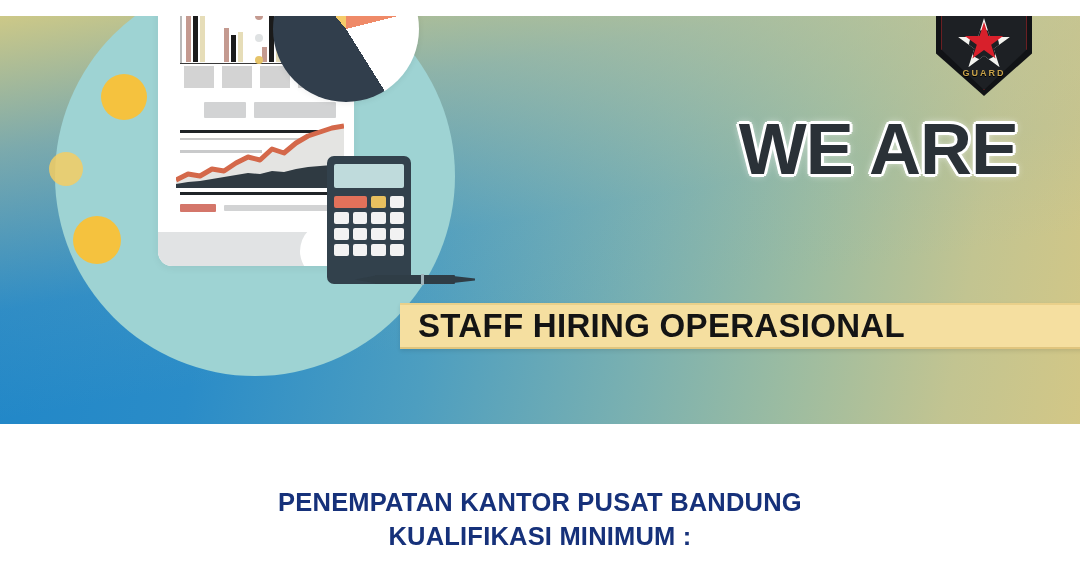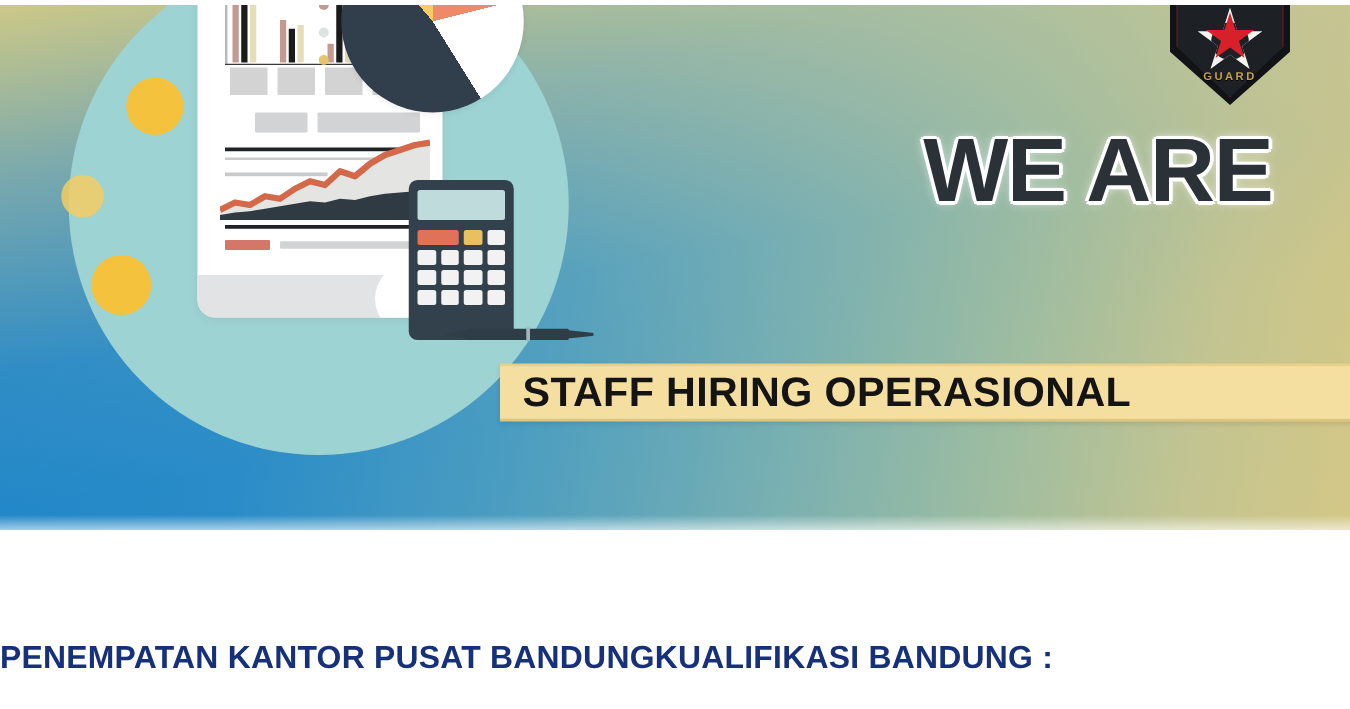--- a/index.html
+++ b/index.html
@@ -11,21 +11,21 @@
   }
   #poster {
     position:relative;
     width:1080px; height:567px;
     background:#ffffff;
     overflow:hidden;
   }
 
   
   .hero {
-    position:absolute; left:0; top:4px;
+    position:absolute; left:0; top:16px;
     width:1080px; height:424px;
     overflow:hidden;
   }
   .hero-bg {
     position:absolute; inset:0;
     background:
       linear-gradient(170deg, rgba(214,204,132,0.95) 0%, rgba(198,198,150,0.55) 22%, rgba(150,180,175,0.12) 48%, rgba(120,170,185,0.0) 66%),
       linear-gradient(100deg, #1f86c8 0%, #2a8cc8 22%, #4d9ec0 42%, #79b0b1 60%, #9cbca1 74%, #c2c491 88%, #d3c786 100%);
   }
   .hero-bottom-fade {
@@ -201,21 +201,21 @@
     font-size:33px; font-weight:bold; color:#141414;
     letter-spacing:0.3px; padding-left:18px;
     white-space:nowrap;
   }
 
   
   .footer {
     position:absolute; left:0; top:424px;
     width:1080px; height:143px;
     background:#ffffff;
-    display:flex; flex-direction:row;
+    display:flex; flex-direction:column;
     align-items:center; justify-content:flex-start;
     padding-top:62px;
   }
   .footer-line {
     font-size:25.5px; font-weight:bold;
     color:#16317a;
     letter-spacing:0.2px;
     line-height:1.32;
     text-align:center;
     white-space:nowrap;
@@ -347,16 +347,16 @@
 
     <div class="banner">
       <span class="banner-text">STAFF HIRING OPERASIONAL</span>
     </div>
 
     <div class="hero-bottom-fade"></div>
   </div>
 
   <div class="footer">
     <div class="footer-line">PENEMPATAN KANTOR PUSAT BANDUNG</div>
-    <div class="footer-line">KUALIFIKASI BANDUNG :</div>
+    <div class="footer-line">KUALIFIKASI MINIMUM :</div>
   </div>
 
 </div>
 
 </body></html>

